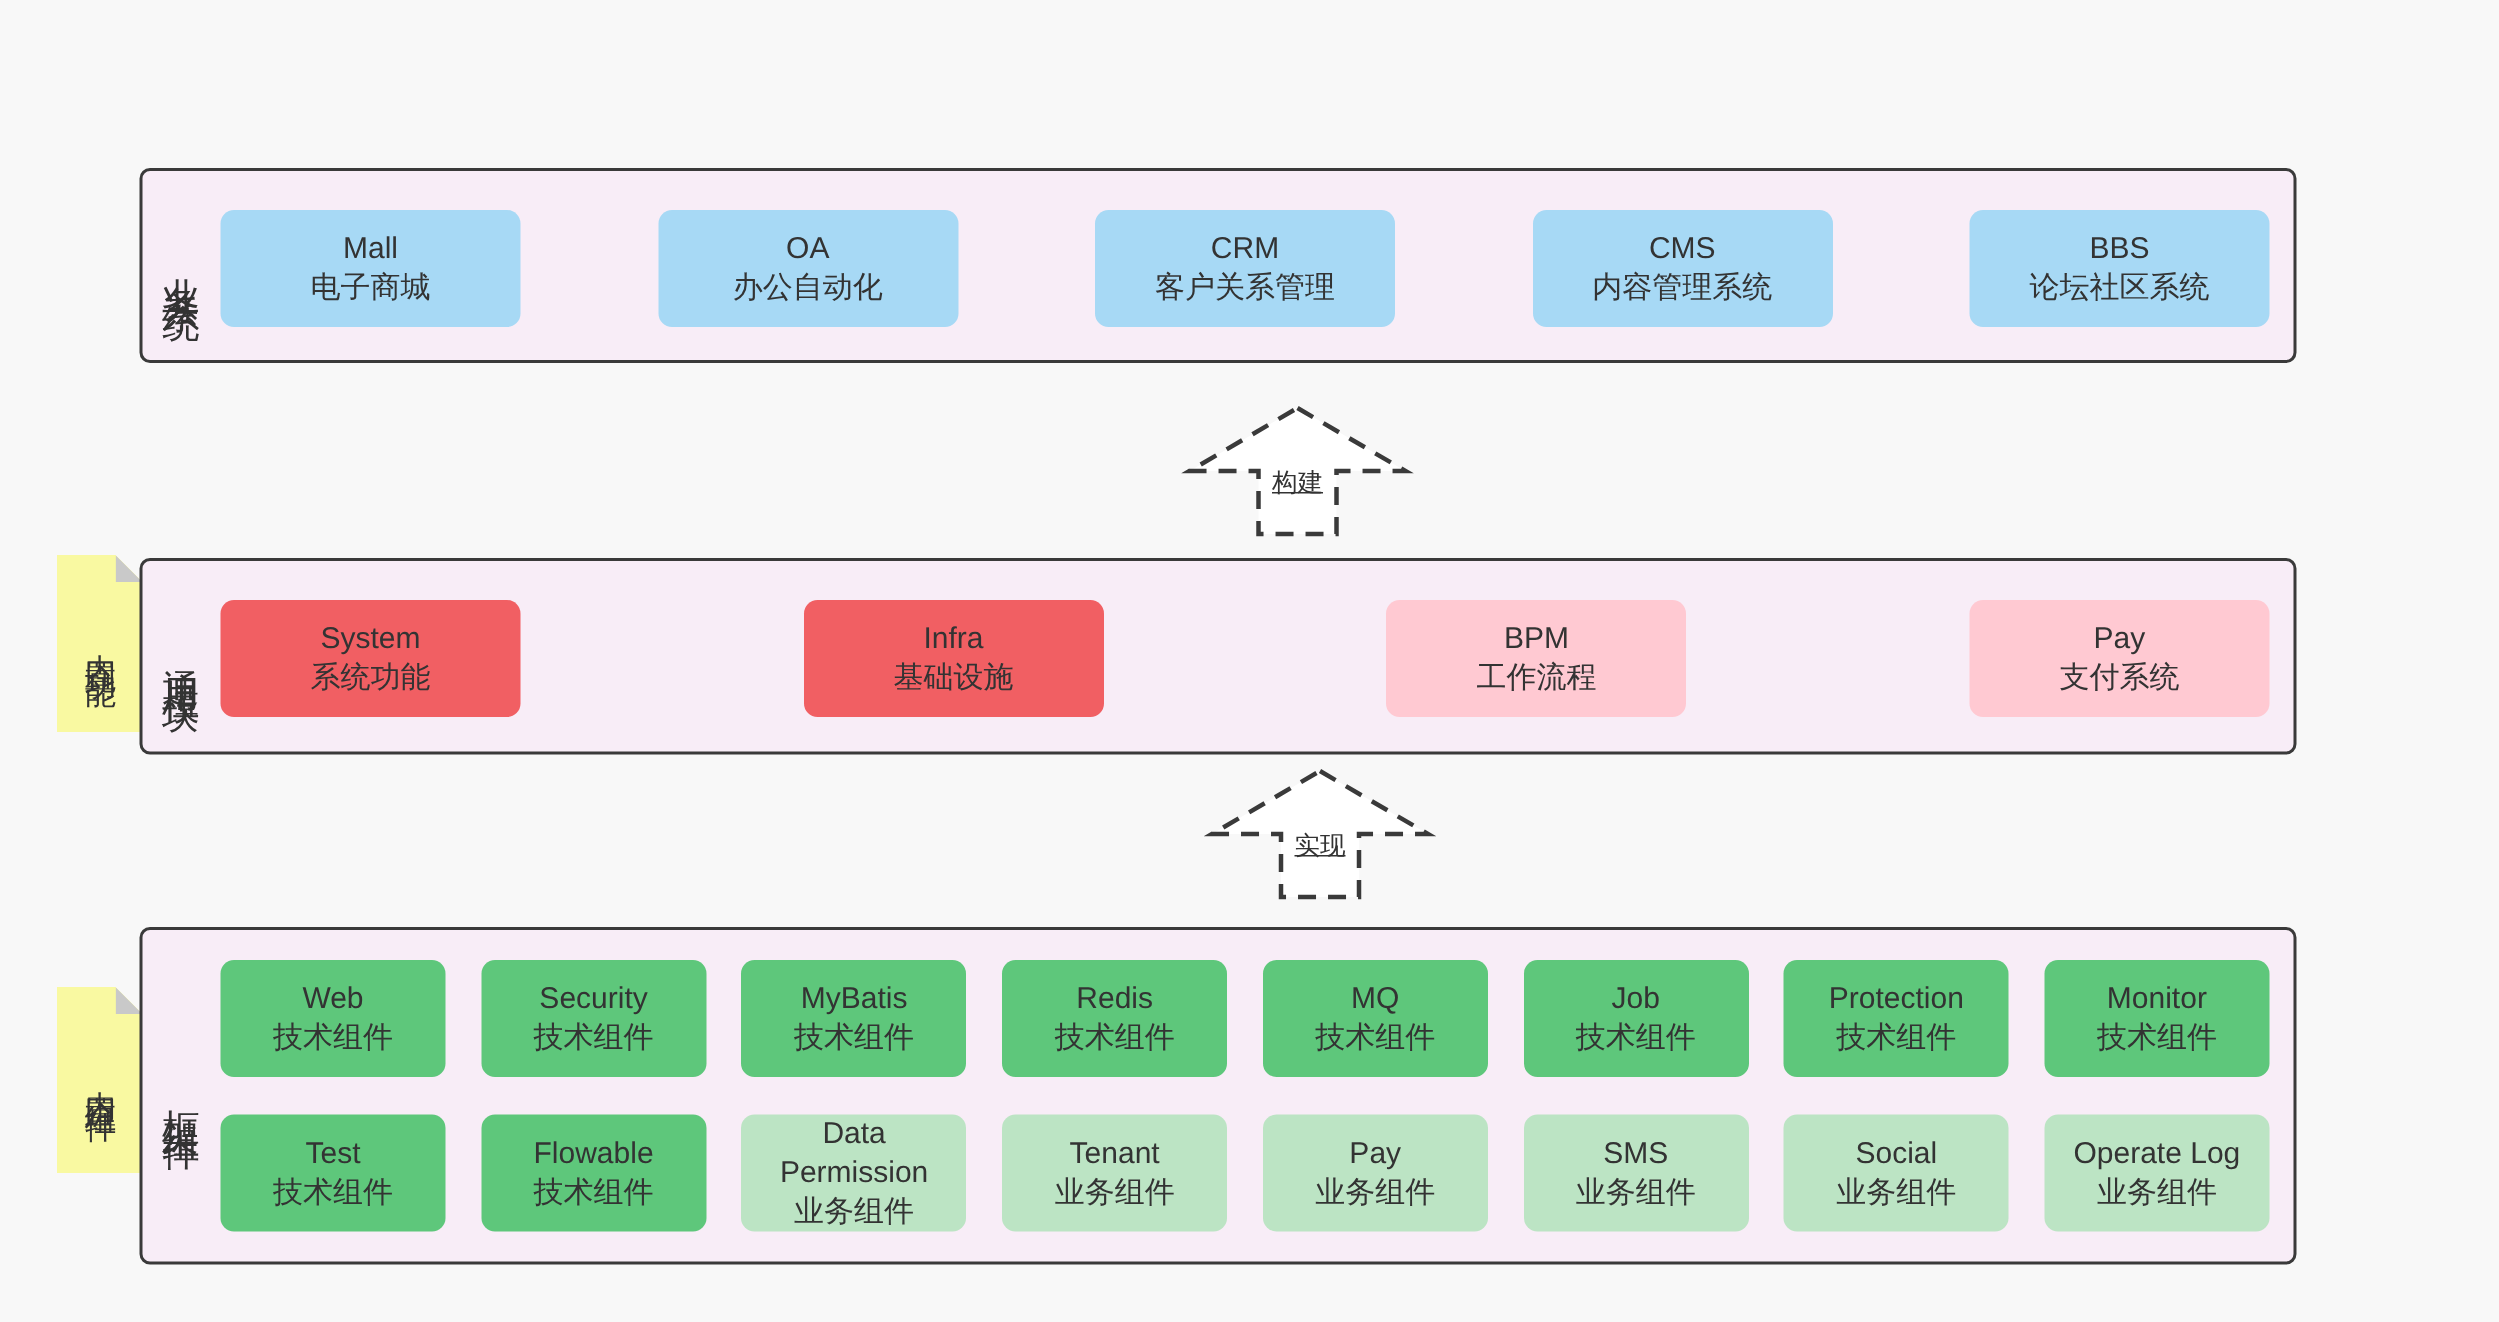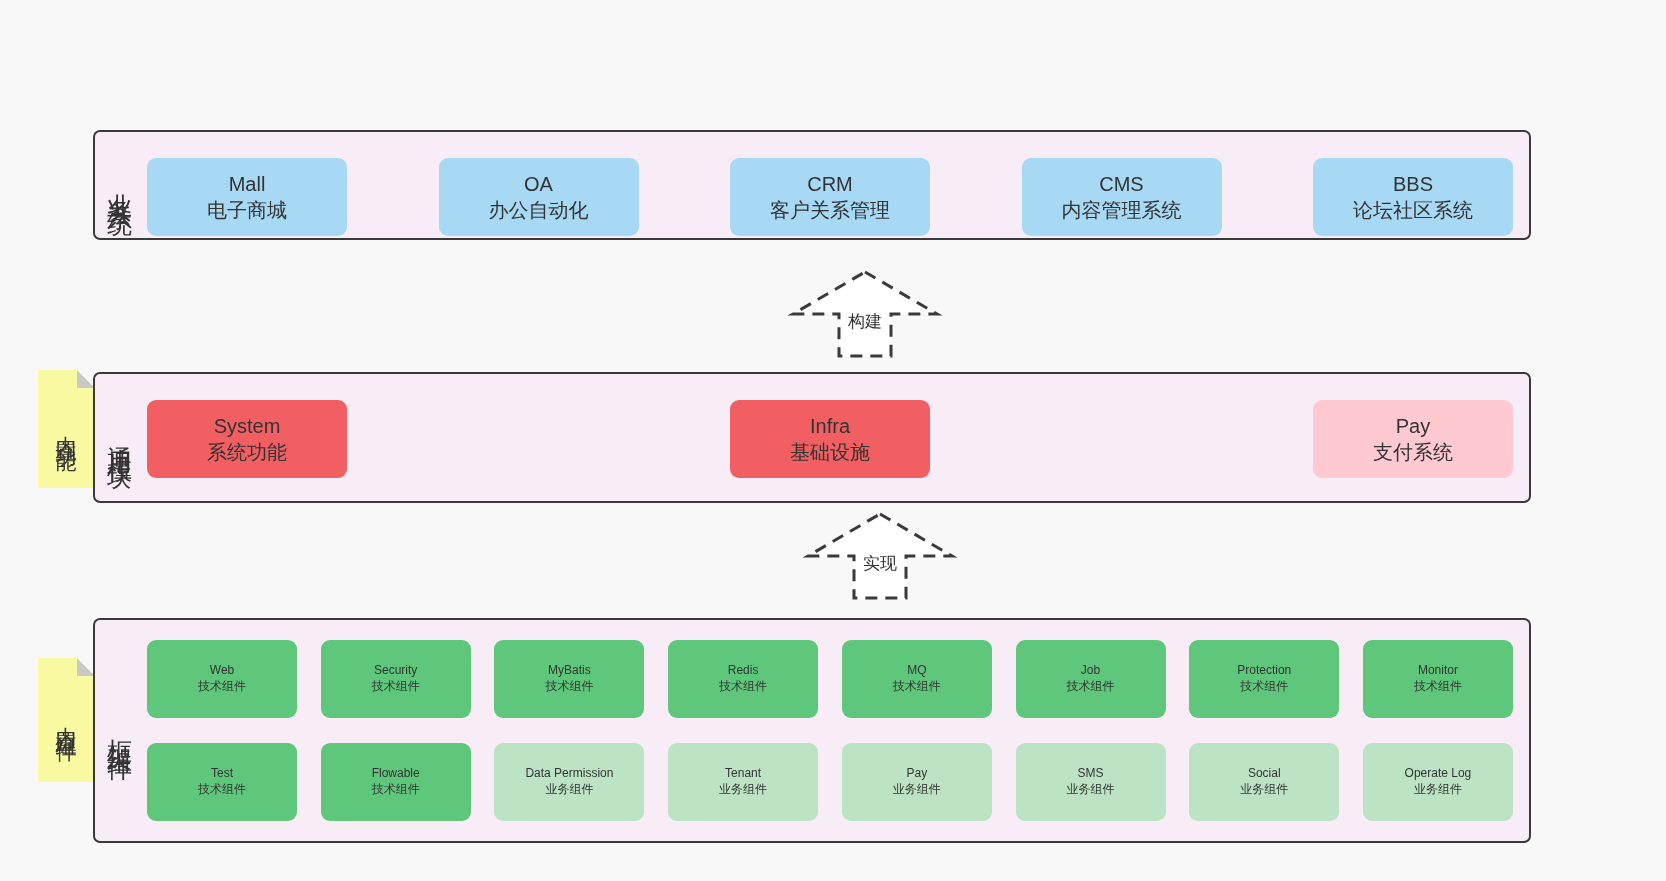--- a/index.html
+++ b/index.html
@@ -25,21 +25,21 @@
   .cells{
     position:absolute;left:52px;right:16px;
     display:flex;justify-content:space-between;
   }
   .cell{
     border-radius:9px;box-sizing:border-box;padding:4px 6px;
     display:flex;flex-direction:column;align-items:center;justify-content:center;
     text-align:center;line-height:1.3;
   }
   .cells-wide .cell{width:200px;height:78px;font-size:20px}
-  .cells-narrow .cell{width:150px;height:78px;font-size:12px}
+  .cells-narrow .cell{width:150px;height:78px;font-size:20px}
   .t-blue{background:var(--blue,#a7d9f5)}
   .t-red{background:var(--red,#f15f63)}
   .t-pink{background:var(--pink,#ffc9d2)}
   .t-green{background:var(--green,#5ec77b)}
   .t-green-light{background:var(--green-light,#bce4c4)}
   .sticky{
     position:absolute;left:38px;width:57px;z-index:1;
     background:var(--yellow,#f9f9a1);
     clip-path:polygon(0 0, calc(100% - 18px) 0, 100% 18px, 100% 100%, 0 100%);
     display:flex;align-items:center;justify-content:center;
@@ -51,27 +51,27 @@
   }
   .sticky-text{
     writing-mode:vertical-rl;text-orientation:upright;
     font-size:21px;letter-spacing:5px;line-height:1;white-space:nowrap;
   }
   .arrow{position:absolute;width:160px;height:92px;z-index:1}
   .arrow svg{display:block}
   .arrow-label{
     position:absolute;left:50%;top:42px;transform:translateX(-50%);
     background:var(--arrow-fill,#fff);padding:0 3px;
-    font-size:17px;white-space:nowrap;
+    font-size:17px;white-space:nowrap;text-decoration:underline;
   }
 </style>
 </head>
 <body>
 
-<div class="band" style="top:130px;height:110px">
+<div class="band" style="top:112px;height:130px">
   <div class="band-label">业务系统</div>
   <div class="cells cells-wide" style="top:26px">
     <div class="cell t-blue">
       <div>Mall</div>
       <div>电子商城</div>
     </div>
     <div class="cell t-blue">
       <div>OA</div>
       <div>办公自动化</div>
     </div>
@@ -107,20 +107,24 @@
   <div class="cells cells-wide" style="top:26px">
     <div class="cell t-red">
       <div>System</div>
       <div>系统功能</div>
     </div>
     <div class="cell t-red">
       <div>Infra</div>
       <div>基础设施</div>
     </div>
     <div class="cell t-pink">
+      <div>BPM</div>
+      <div>工作流程</div>
+    </div>
+    <div class="cell t-pink">
       <div>Pay</div>
       <div>支付系统</div>
     </div>
   </div>
 </div>
 
 <div class="arrow" style="left:800px;top:510px">
   <svg width="160" height="92" viewBox="0 0 160 92">
     <polygon points="80,4 152,46 106,46 106,88 54,88 54,46 8,46" fill="#ffffff" stroke="#3a3a3a" stroke-width="3" stroke-dasharray="12 8"></polygon>
   </svg>

